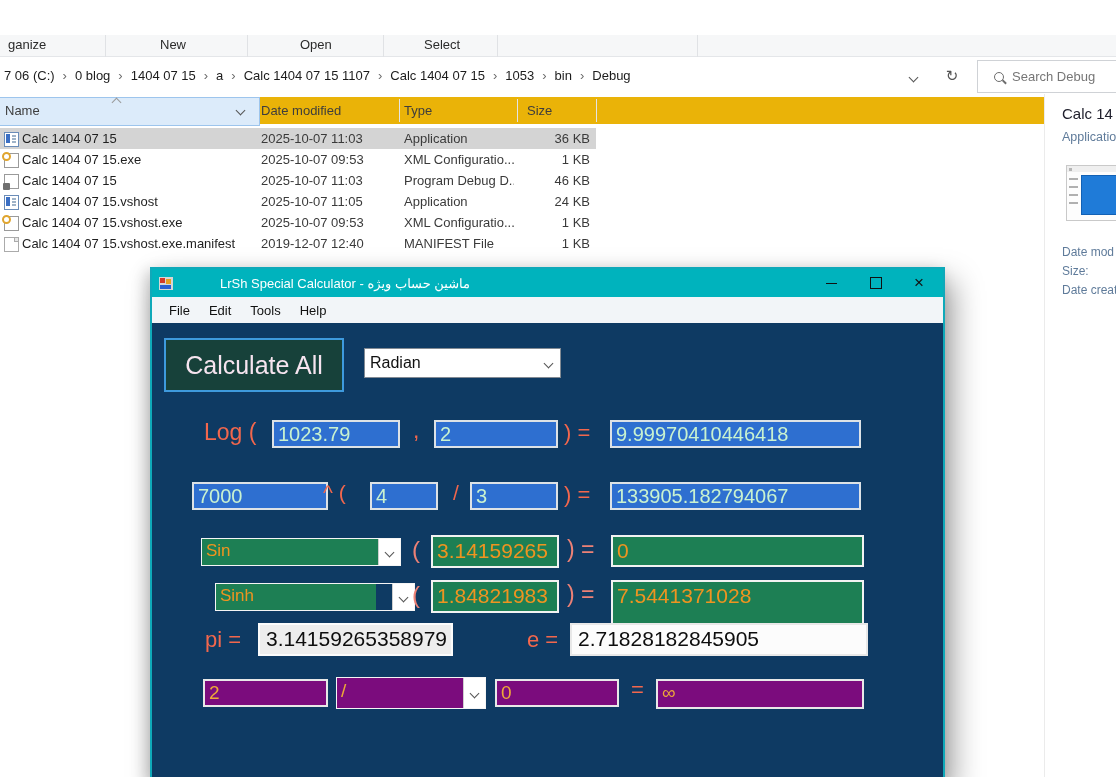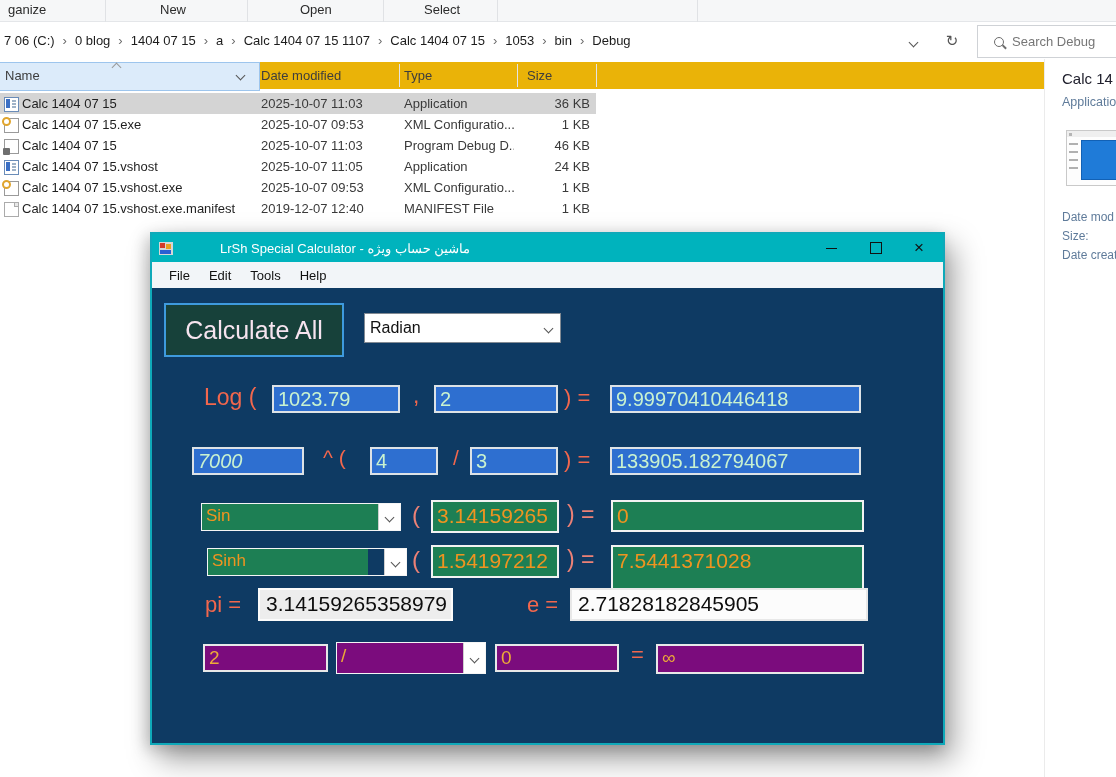--- a/index.html
+++ b/index.html
@@ -1,21 +1,21 @@
 <!DOCTYPE html>
 <html><head>
 <meta charset="utf-8">
 <style>
   html,body{margin:0;padding:0;}
   body{
     width:1116px;height:777px;overflow:hidden;position:relative;
     background:#ffffff;font-family:"Liberation Sans",sans-serif;
     -webkit-font-smoothing:antialiased;
   }
-  .abs{position:absolute;box-sizing:border-box;}
+  .abs{position:absolute;box-sizing:border-box;margin-top:35px;}
 
   
   .ribbon{left:0;top:0;width:1116px;height:22px;background:#f6f7f8;border-bottom:1px solid #e4e6e9;}
   .rgroup{position:absolute;top:0;height:22px;line-height:20px;font-size:13px;color:#2b2b2b;}
   .rg0{left:8px;} .rg1{left:160px;} .rg2{left:300px;} .rg3{left:424px;}
   .rsep{position:absolute;top:0;width:1px;height:22px;background:#e0e2e5;}
   .rs0{left:105px;} .rs1{left:247px;} .rs2{left:383px;} .rs3{left:497px;} .rs4{left:697px;}
 
   .addr-row{left:0;top:22px;width:1116px;height:37px;background:#ffffff;}
   .breadcrumb{position:absolute;left:4px;top:0;height:37px;display:flex;align-items:center;font-size:13px;color:#1c1c1c;white-space:nowrap;}
@@ -112,35 +112,35 @@
   .radian .chev{margin-right:8px;border-color:#555;}
 
   
   .r1-label{left:52px;top:150px;font-size:23px;}
   .r1-arg1{left:120px;top:151px;width:128px;height:28px;}
   .r1-comma{left:261px;top:148px;font-size:23px;}
   .r1-arg2{left:282px;top:151px;width:124px;height:28px;}
   .r1-close{left:412px;top:151px;font-size:22px;}
   .r1-result{left:458px;top:151px;width:251px;height:28px;}
   
-  .r2-base{left:40px;top:213px;width:112px;height:28px;font-style:italic;}
+  .r2-base{left:40px;top:213px;width:136px;height:28px;}
   .r2-op{left:171px;top:212px;font-size:21px;}
   .r2-num{left:218px;top:213px;width:68px;height:28px;}
   .r2-slash{left:301px;top:212px;font-size:21px;}
   .r2-den{left:318px;top:213px;width:88px;height:28px;}
   .r2-close{left:412px;top:213px;font-size:22px;}
   .r2-result{left:458px;top:213px;width:251px;height:28px;}
   
   .r3-combo{left:49px;top:269px;width:200px;height:28px;}
   .r3-open{left:260px;top:267px;font-size:24px;}
   .r3-arg{left:279px;top:266px;width:128px;height:33px;}
   .r3-close{left:415px;top:267px;font-size:23px;}
   .r3-result{left:459px;top:266px;width:253px;height:32px;}
   
-  .r4-combo{left:55px;top:314px;width:200px;height:28px;gap:16px;}
+  .r4-combo{left:63px;top:314px;width:200px;height:28px;gap:16px;}
   .r4-open{left:260px;top:312px;font-size:24px;}
   .r4-arg{left:279px;top:311px;width:128px;height:33px;}
   .r4-close{left:415px;top:312px;font-size:23px;}
   .r4-result{left:459px;top:311px;width:253px;height:47px;}
   
   .pi-label{left:53px;top:358px;font-size:22px;}
   .pi-box{left:106px;top:354px;width:195px;height:33px;}
   .e-label{left:375px;top:358px;font-size:22px;}
   .e-box{left:418px;top:354px;width:298px;height:33px;}
   
@@ -321,21 +321,21 @@
   <span class="lbl pink r3-close">) =</span>
   <div class="fld green r3-result">0</div>
 
   <div class="combo greenc r4-combo">
     <span class="cbody">Sinh</span>
     <span class="cbtn">
         <span class="chev"></span>
       </span>
   </div>
   <span class="lbl pink r4-open">(</span>
-  <div class="fld green r4-arg">1.54197212</div>
+  <div class="fld green r4-arg">1.84821983</div>
   <span class="lbl pink r4-close">) =</span>
   <div class="fld green r4-result">7.5441371028</div>
 
   <span class="lbl pi-label">pi =</span>
   <div class="fld lightbox pi-box">3.14159265358979</div>
   <span class="lbl e-label">e =</span>
   <div class="fld whitebox e-box">2.71828182845905</div>
 
   <div class="fld purple r6-op1">2</div>
   <div class="combo purplec r6-combo">

